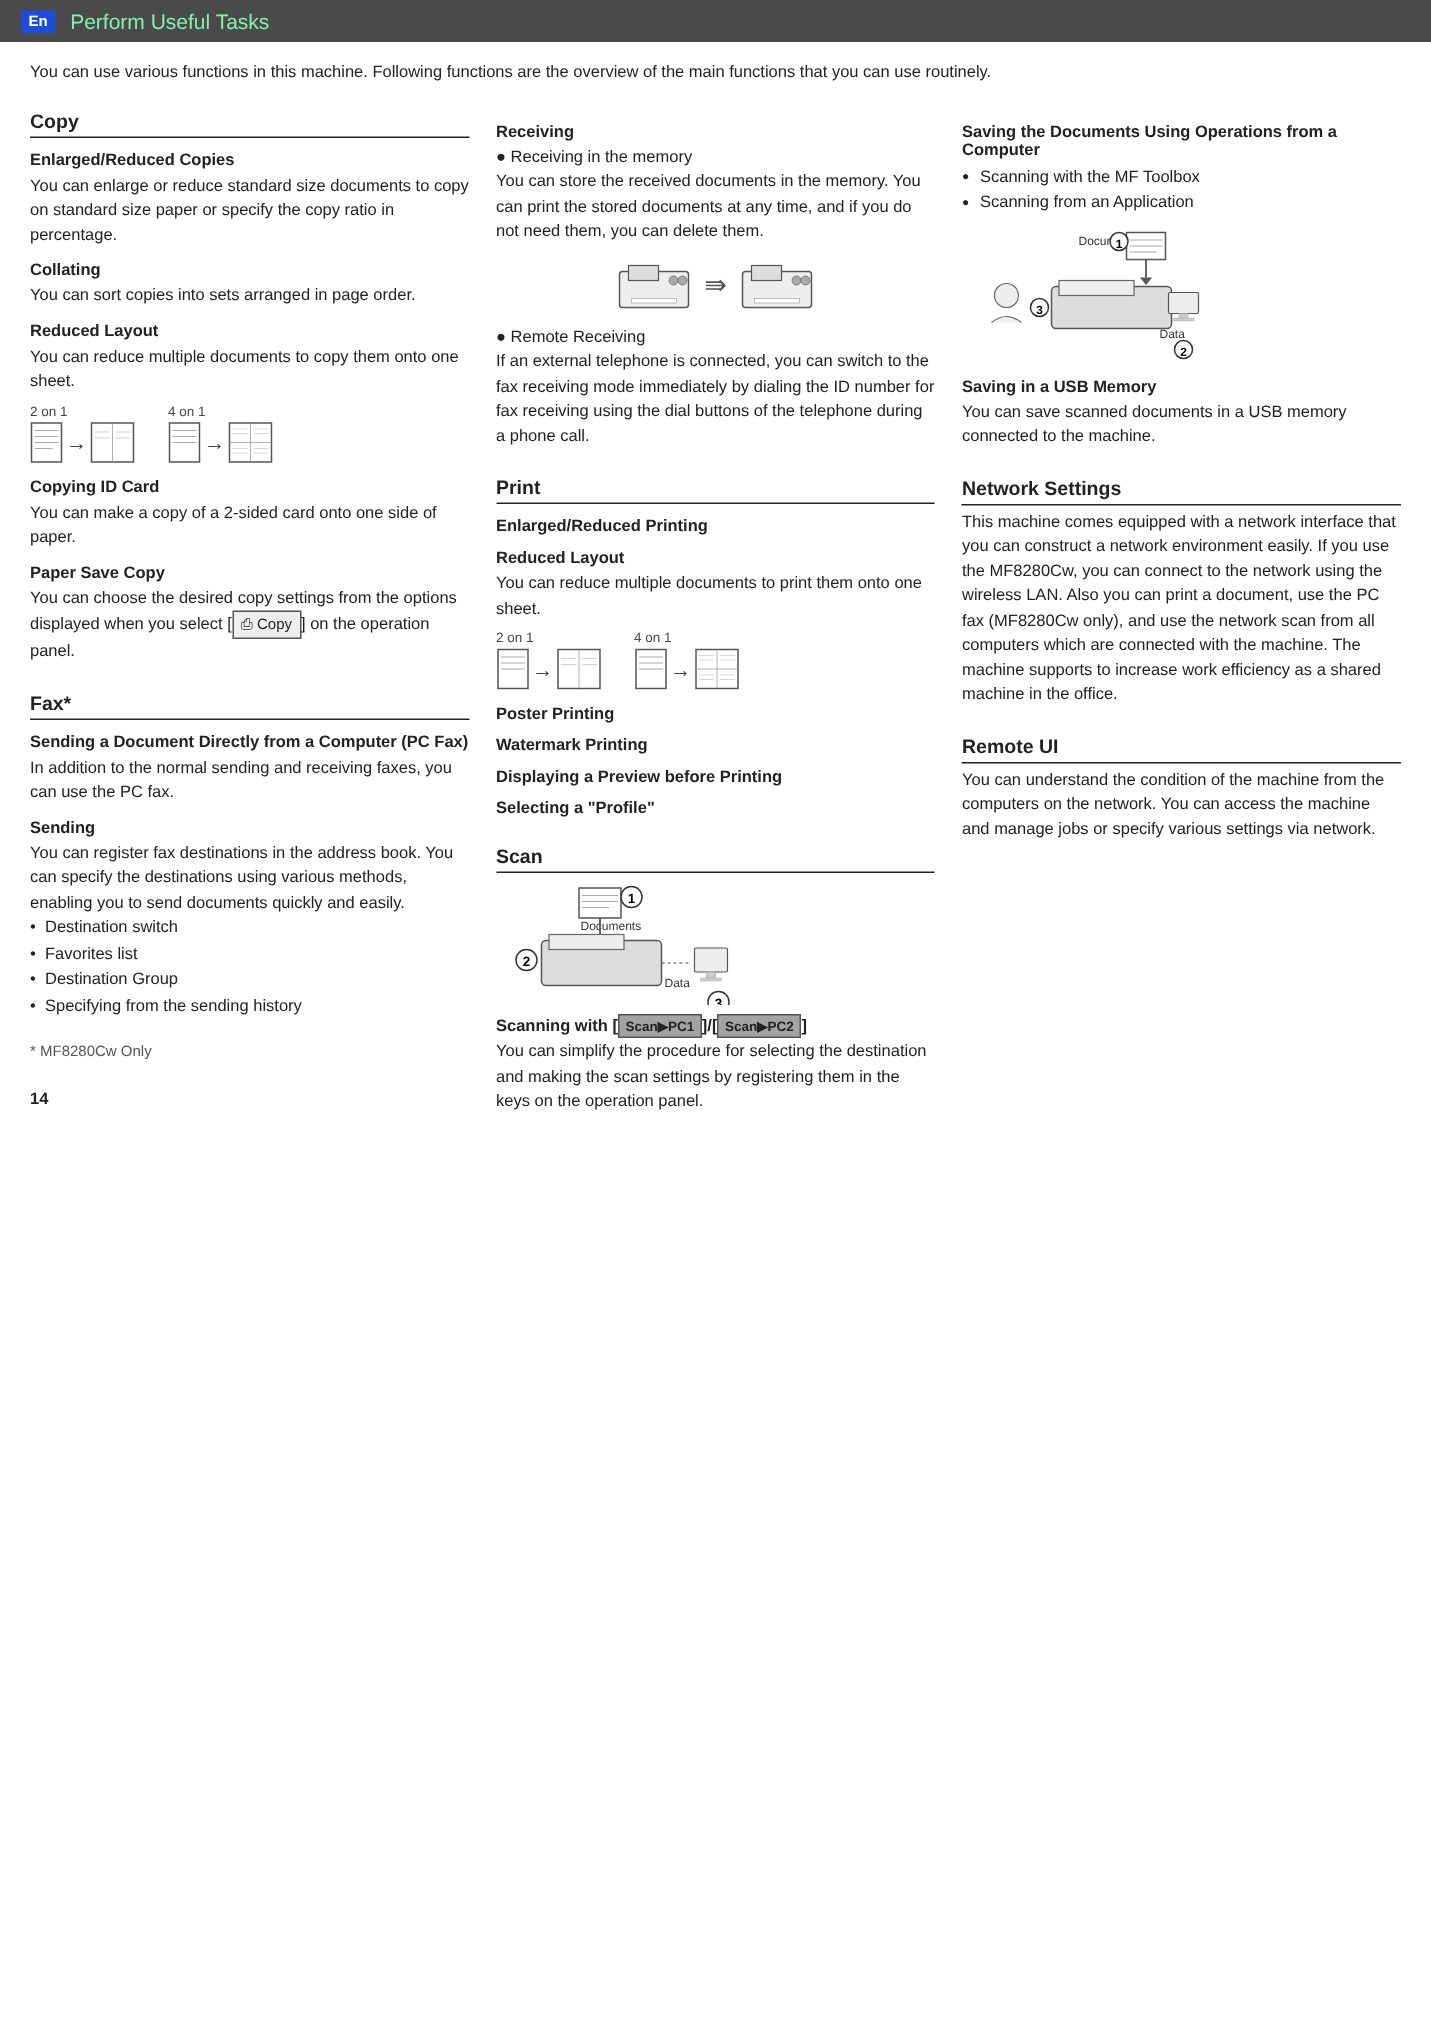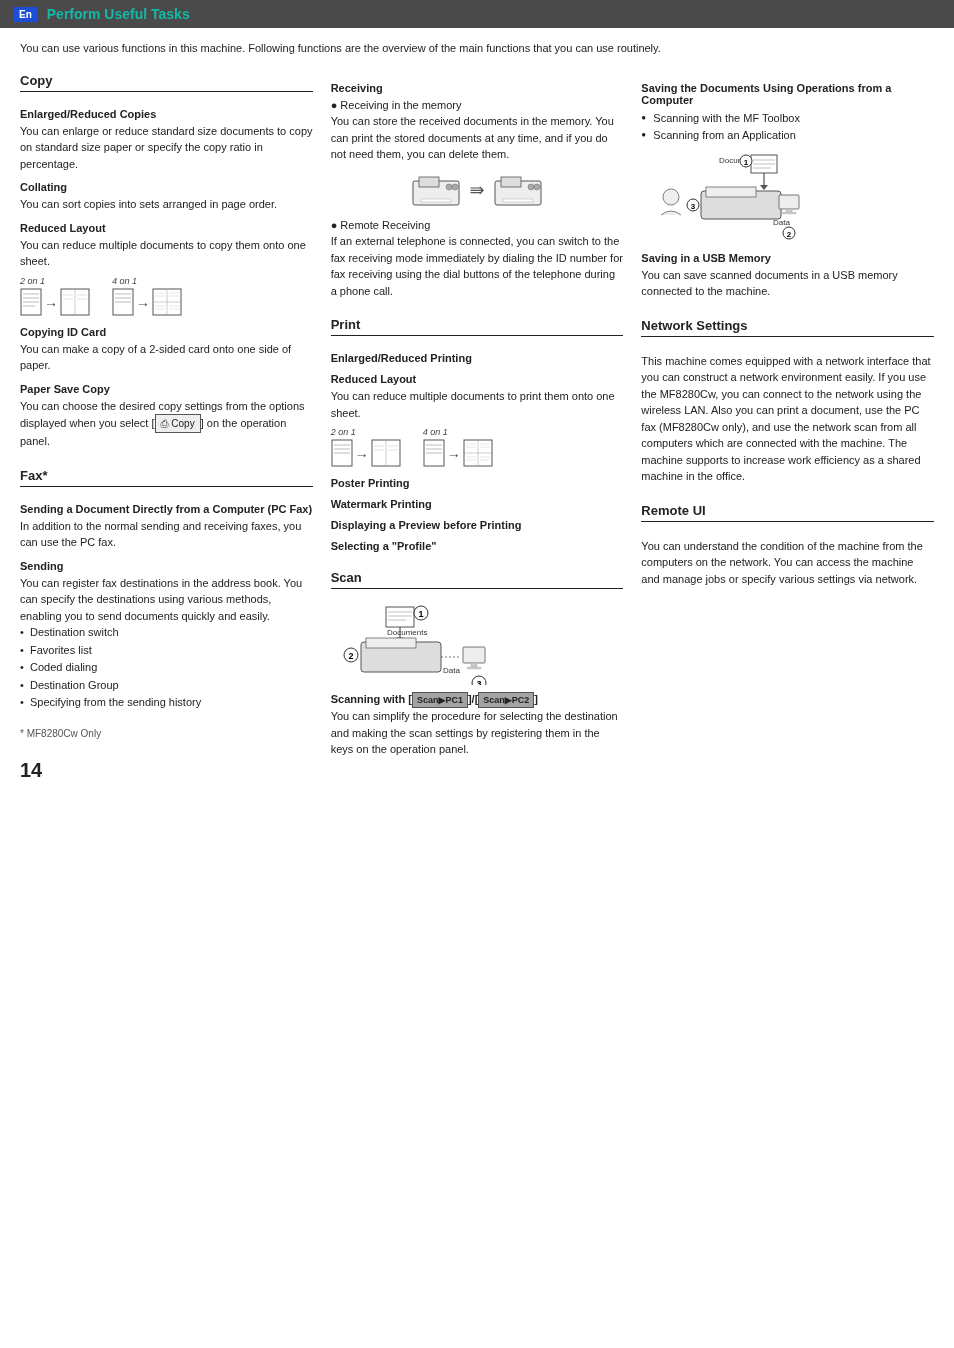--- a/index.html
+++ b/index.html
@@ -22,22 +22,22 @@
     .lang-badge {
       background: #1d4ed8;
       color: #fff;
       font-size: 10px;
       padding: 2px 5px;
       margin-right: 10px;
       font-weight: bold;
     }
     .page-title {
       font-size: 14px;
-      font-weight: bold;
-      color: #14b8a6;
+      font-weight: normal;
+      color: #86efac;
     }
     .page-body {
       padding: 0 20px 20px 20px;
     }
     .intro-text {
       font-size: 11px;
       margin-bottom: 16px;
       line-height: 1.5;
     }
     .three-col {
@@ -46,21 +46,21 @@
       align-items: flex-start;
     }
     .col {
       flex: 1;
     }
     .section-title {
       font-size: 13px;
       font-weight: bold;
       border-bottom: 1.5px solid #222;
       padding-bottom: 3px;
-      margin-bottom: 16px;
+      margin-bottom: 3px;
     }
     .sub-title {
       font-size: 11px;
       font-weight: bold;
       margin-top: 9px;
       margin-bottom: 3px;
     }
     .body-text {
       font-size: 11px;
       line-height: 1.5;
@@ -98,21 +98,20 @@
       left: 0;
       font-size: 8px;
       top: 2px;
     }
     
     .layout-diagrams {
       display: flex;
       gap: 6px;
       align-items: center;
       margin: 6px 0 10px 0;
-      font-style: italic;
     }
     .layout-label {
       font-size: 9px;
       color: #444;
       margin-bottom: 2px;
     }
     .layout-group {
       display: flex;
       flex-direction: column;
     }
@@ -147,21 +146,21 @@
       font-size: 9px;
       background: #a3a3a3;
       white-space: nowrap;
     }
     .footnote {
       font-size: 10px;
       color: #555;
       margin-top: 16px;
     }
     .page-number {
-      font-size: 20px;
+      font-size: 11px;
       font-weight: bold;
       margin-top: 20px;
     }
   </style>
 </head>
 <body>
 
 <div class="page-header">
   <span class="lang-badge">En</span>
   <span class="page-title">Perform Useful Tasks</span>
@@ -246,21 +245,20 @@
         <div class="section-title">Fax*</div>
 
         <div class="sub-title">Sending a Document Directly from a Computer (PC Fax)</div>
         <p class="body-text">In addition to the normal sending and receiving faxes, you can use the PC fax.</p>
 
         <div class="sub-title">Sending</div>
         <p class="body-text">You can register fax destinations in the address book. You can specify the destinations using various methods, enabling you to send documents quickly and easily.</p>
         <ul class="bullet-list">
           <li>Destination switch</li>
           <li>Favorites list</li>
-          <li>Coded dialing</li>
           <li>Destination Group</li>
           <li>Specifying from the sending history</li>
         </ul>
       </div>
 
       <p class="footnote">* MF8280Cw Only</p>
       <div class="page-number">14</div>
     </div>
 
     <div class="col">

